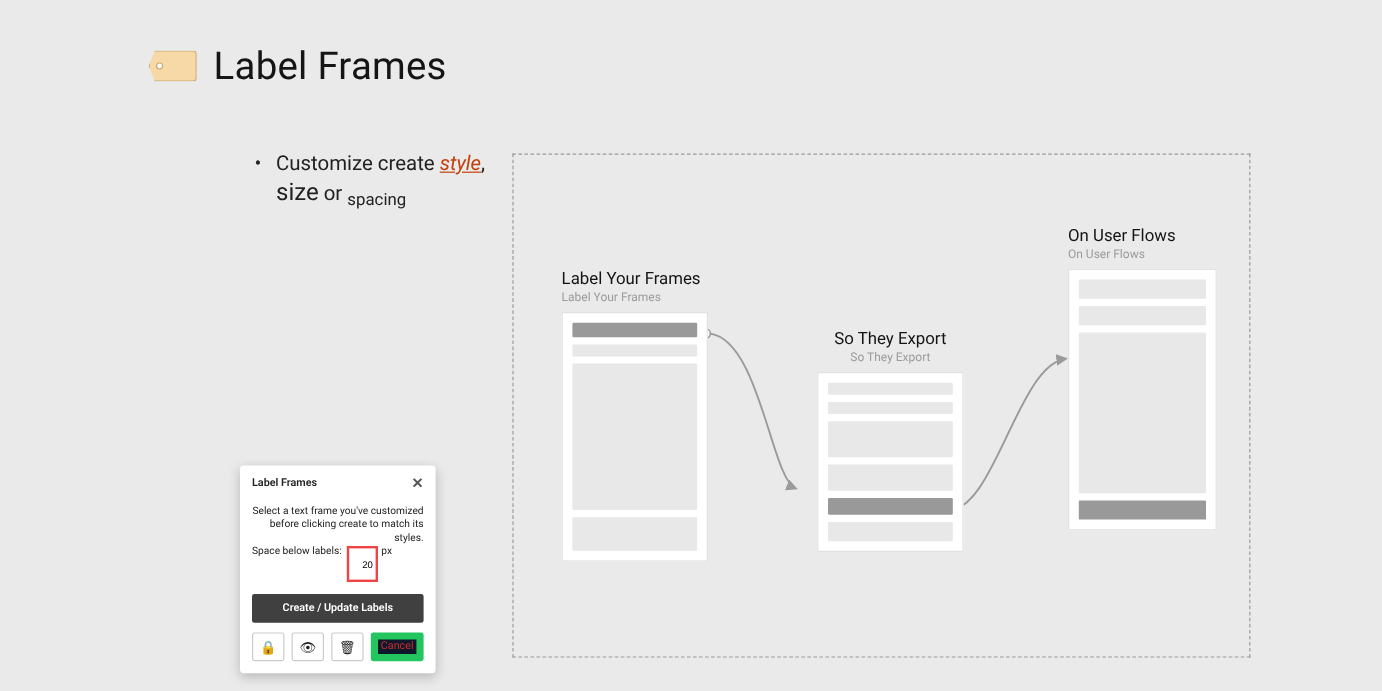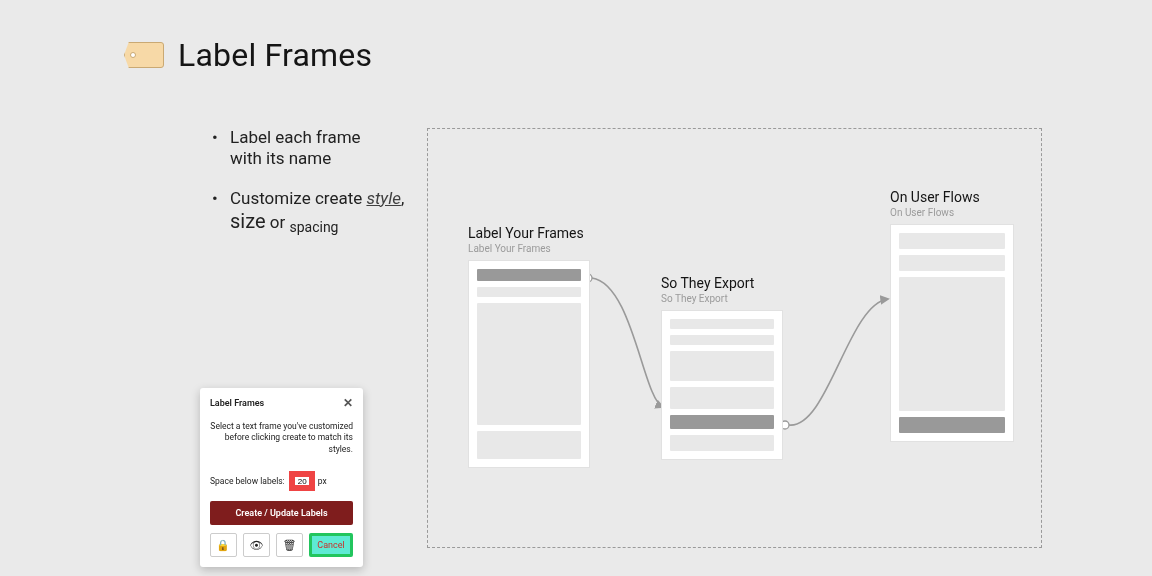--- a/index.html
+++ b/index.html
@@ -56,51 +56,51 @@
     line-height: 1.25;
     color: #222;
   }
   .bullets li { list-style: none; position: relative; padding-left: 18px; margin-bottom: 18px; }
   .bullets li::before {
     content: "•";
     position: absolute;
     left: 0; top: 0;
     font-size: 17px;
   }
-  .style-word { color: #404040; font-style: italic; text-decoration: underline; }
+  .style-word { color: #c2410c; font-style: italic; text-decoration: underline; }
   .size-word { font-size: 20px; }
   .spacing-word { position: relative; top: 4px; font-size: 14px; }
   .emoji { display:inline-block; width:20px; text-align:center; }
 
   
   .dialog {
     position: absolute;
     left: 200px;
     top: 388px;
     width: 163px;
     background: #fff;
     border-radius: 3px;
     box-shadow: 0 3px 10px rgba(0,0,0,.22);
     padding: 9px 10px 10px;
     font-size: 9px;
     color: #222;
   }
   .dialog-head { display:flex; justify-content:space-between; align-items:center; font-weight:600; font-size:9px; }
   .dialog-close { font-size:12px; color:#555; line-height:1; }
   .dialog-desc { margin-top:12px; line-height:1.35; font-size:8.5px;text-align:right; }
-  .dialog-row { margin-top:16px; display:flex; align-items:center; font-size:8.5px; }
+  .dialog-row { margin-top:0; display:flex; font-size:8.5px; }
   .dialog-row input {
-    width: 26px; height: 20px;
+    width: 26px; height: 30px;
     font-size: 8px; text-align: right;
     padding: 0 2px; margin: 0 3px 0 4px;
-    border: 6px solid #ef4444;
+    border: 2px solid #ef4444;
   }
   .dialog-primary {
     margin-top: 10px;
-    background: #7f1d1d;
+    background: #404040;
     color: #fff;
     font-size: 9px;
     font-weight: 600;
     text-align: center;
     padding: 7px 0;
     border-radius: 2px;
   }
   .dialog-btn-row {
     margin-top: 8px;
     display: flex;
@@ -110,26 +110,26 @@
     flex: 0 0 auto;
     width: 27px; height: 24px;
     border: 1px solid #ccc;
     border-radius: 2px;
     display:flex;align-items:center;justify-content:center;
     font-size: 11px;
     background:#fff;
   }
   .cancel-btn {
     flex: 1;
-    border: 3px solid #22c55e;
+    border: 6px solid #22c55e;
     border-radius: 2px;
     display:flex;align-items:center;justify-content:center;
     color:#c9302c;
     font-size:9px;
-    background:#5eead4;
+    background:#0f172a;
   }
 
   
   .canvas {
     position: absolute;
     left: 427px;
     top: 128px;
     width: 615px;
     height: 420px;
     border: 1.5px dashed #9a9a9a;
@@ -146,21 +146,21 @@
     padding:8px;
     display:flex;
     flex-direction:column;
     gap:6px;
   }
   .bar { background:#e8e8e8; border-radius:1px; }
   .bar.dark { background:#999; }
 
   
   #g1 { left: 40px; top: 96px; width: 122px; }
-  #g2 { left: 233px; top: 146px; width: 122px; }
+  #g2 { left: 253px; top: 146px; width: 122px; text-align: center; }
   #g3 { left: 462px; top: 60px;  width: 124px; }
 
   
   .arrow-svg {
     position:absolute;
     left:0; top:0;
     width:615px; height:420px;
     pointer-events:none;
   }
   .node {
@@ -176,24 +176,20 @@
 </style>
 </head>
 <body>
 
 <div class="title-row">
   <span class="tag-icon"></span>
   <span class="title-text">Label Frames</span>
 </div>
 
 <ul class="bullets">
-  <li>
-    <span>Label each frame</span><br>
-    <span>with its name</span>
-  </li>
   <li>
     <span>Customize create </span><span class="style-word">style</span><span>,</span><br>
     <span class="size-word">size</span><span> or </span><span class="spacing-word">spacing</span>
   </li>
 </ul>
 
 <div class="dialog">
   <div class="dialog-head">
     <span>Label Frames</span>
     <span class="dialog-close">✕</span>

